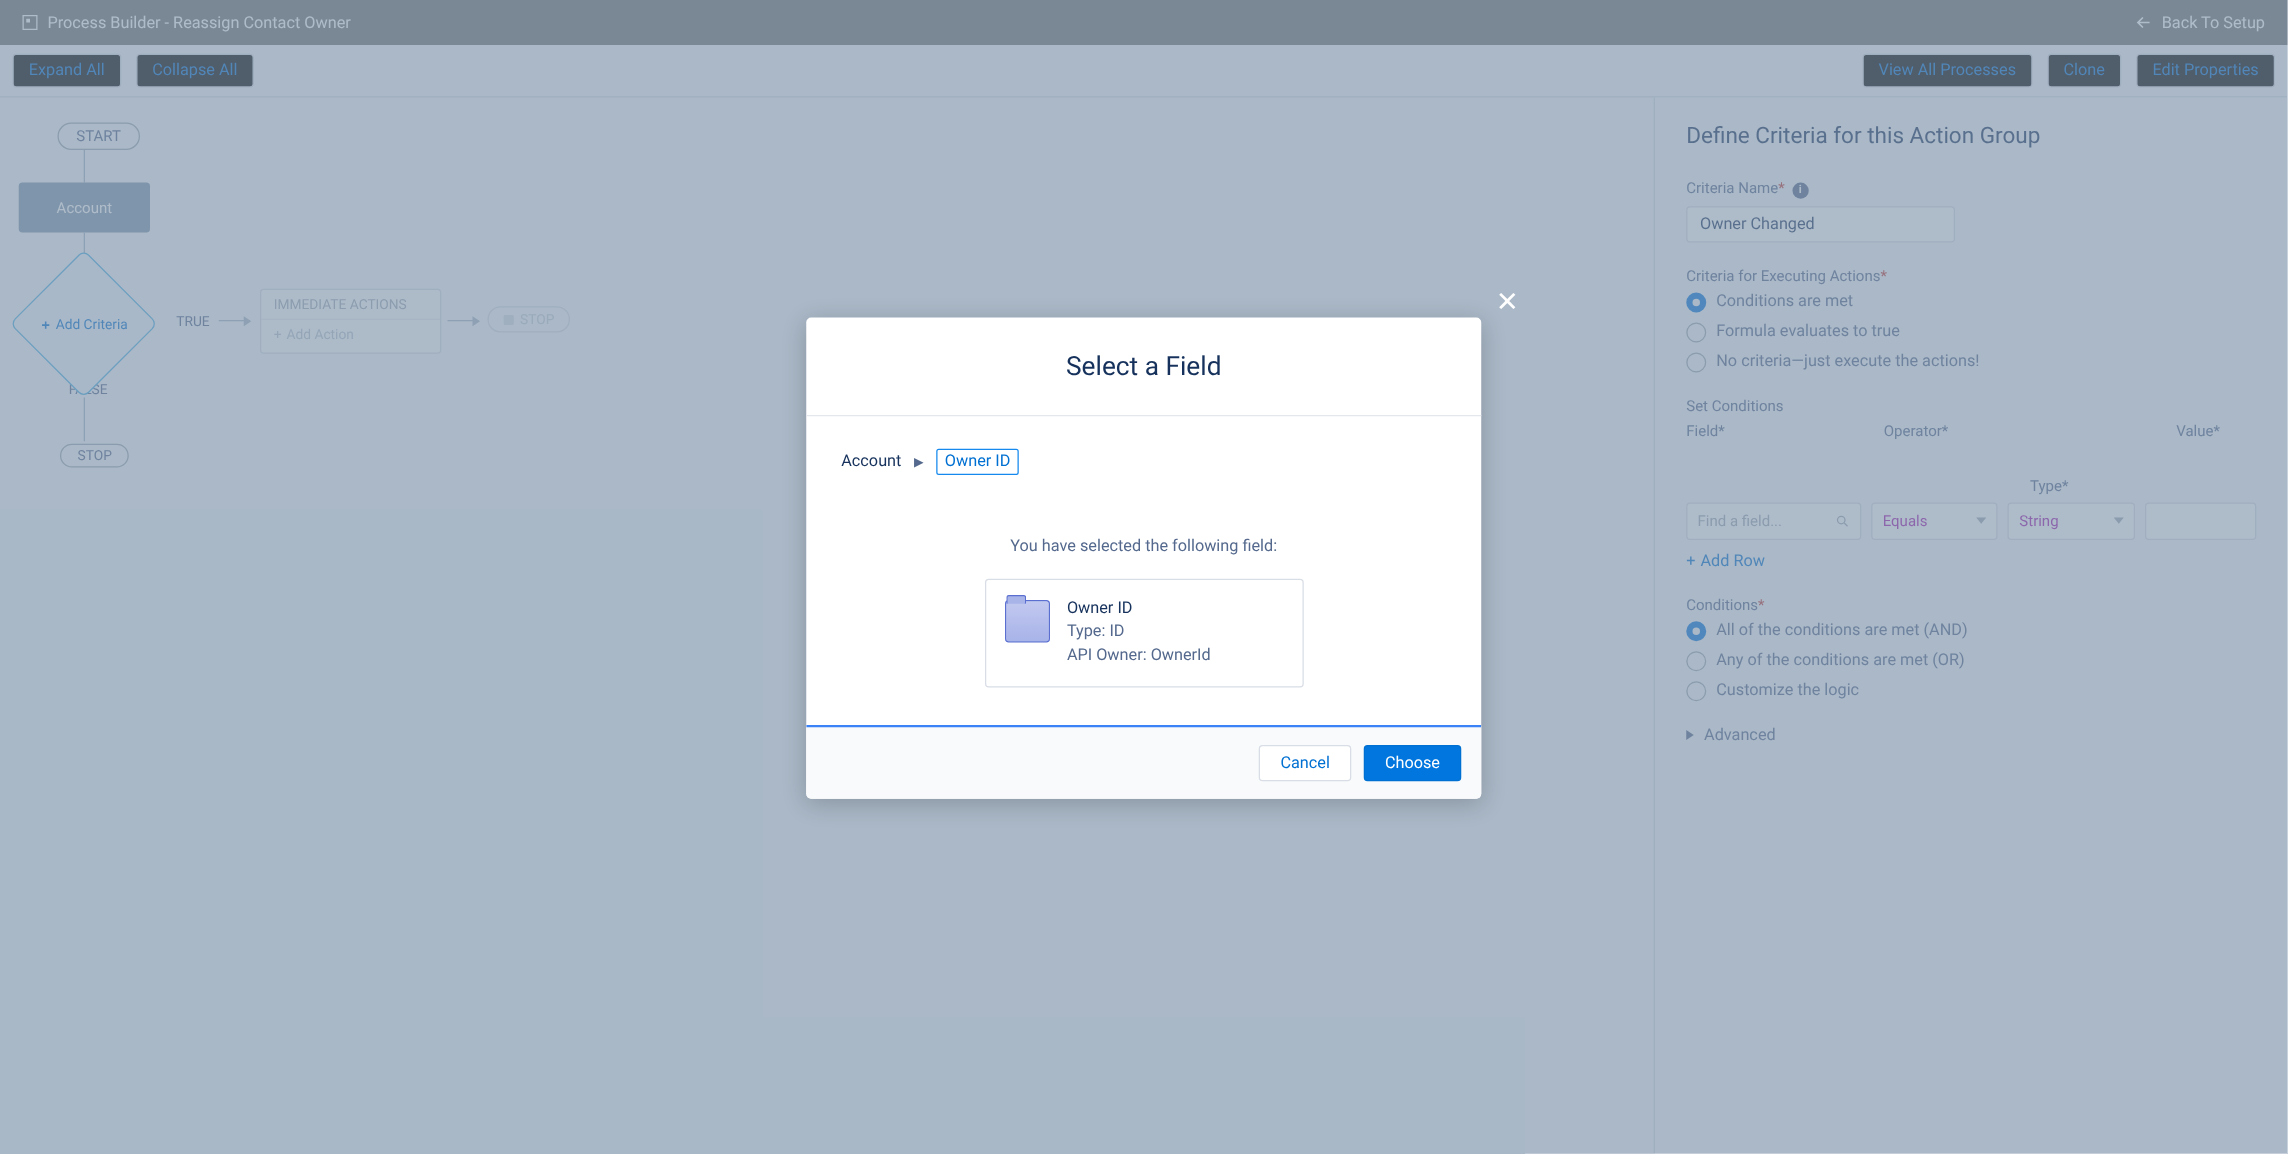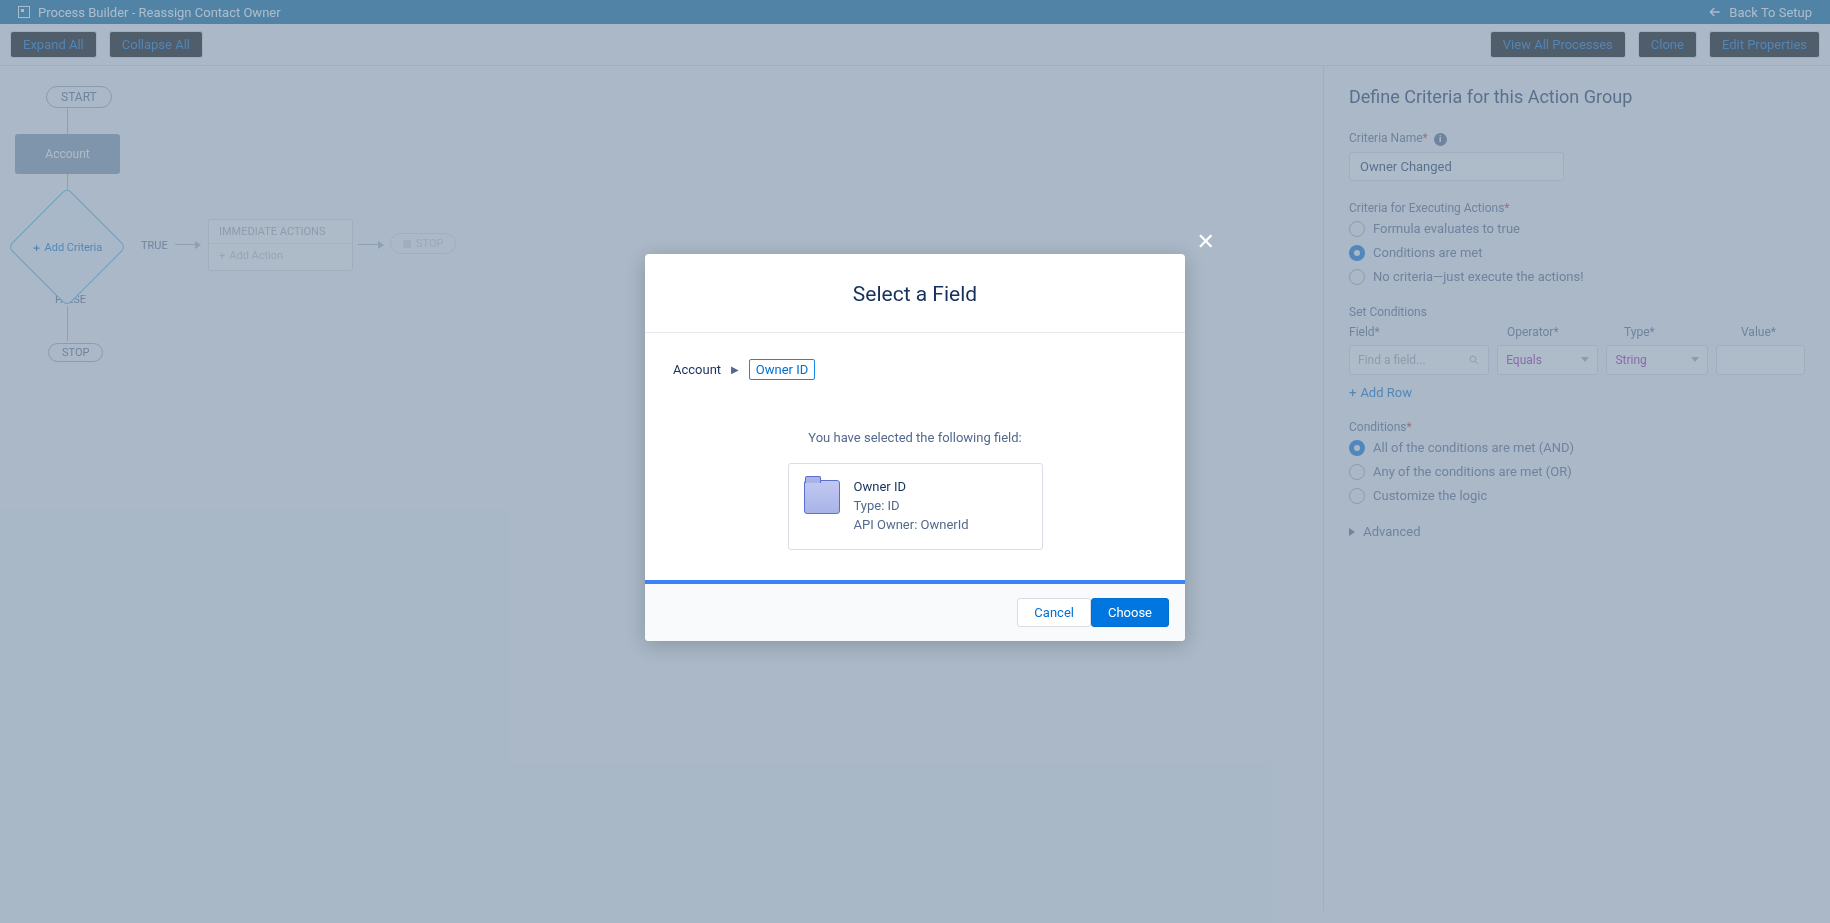--- a/index.html
+++ b/index.html
@@ -1,19 +1,19 @@
 <!DOCTYPE html>
 <html><head>
 <meta charset="utf-8">
 <style>
 * { margin: 0; padding: 0; box-sizing: border-box; font-family: -apple-system, BlinkMacSystemFont, "Segoe UI", Roboto, "Helvetica Neue", Arial, sans-serif; }
 body { width: 1830px; height: 923px; background: #f4f6f9; overflow: hidden; position: relative; }
 
 
-.topbar { height: 24px; background: #0369a1; display: flex; align-items: center; justify-content: space-between; padding: 0 18px; color: #fff; font-size: 13px; gap: 12px; }
+.topbar { height: 36px; background: #737373; display: flex; align-items: center; justify-content: space-between; padding: 0 18px; color: #fff; font-size: 13px; gap: 12px; }
 .topbar-left { display: flex; align-items: center; gap: 8px; }
 .topbar-left .sq-icon { width: 12px; height: 12px; border: 1.6px solid #fff; display:inline-block; position:relative;}
 .topbar-left .sq-icon::after{content:"";position:absolute;left:2px;top:2px;width:3px;height:3px;background:#fff;}
 .back-link { display: flex; align-items: center; gap: 6px; cursor: pointer; }
 .back-link svg { width: 16px; height: 16px; }
 
 
 .toolbar { height: 42px; border-bottom: 1px solid #d8dde6; display: flex; align-items: center; justify-content: space-between; padding: 0 10px; background:#f4f6f9;}
 .toolbar-left, .toolbar-right { display: flex; gap: 12px; }
 .tool-btn { border: 1px solid #d8dde6; background:#000000; color:#0070d2; padding: 5px 12px; border-radius:3px; font-size:13px; cursor:pointer;}
@@ -55,21 +55,21 @@
 .info-ic{display:inline-flex;width:13px;height:13px;background:#54698d;color:#fff;border-radius:50%;font-size:9px;align-items:center;justify-content:center;margin-left:3px;font-weight:bold;}
 .sp-input{width:215px;border:1px solid #d8dde6;border-radius:3px;padding:6px 10px;font-size:13px;color:#16325c;background:#fff;}
 .sp-section{margin-bottom:20px;}
 .radio-row{display:flex;align-items:center;gap:8px;font-size:13px;color:#54698d;margin-bottom:8px;}
 .radio{width:16px;height:16px;border:1px solid #9faab5;border-radius:50%;display:flex;align-items:center;justify-content:center;flex-shrink:0;}
 .radio.sel{border:5px solid #0076de;width:16px;height:16px;}
 .cond-head{display:flex;gap:0;font-size:12px;color:#54698d;margin-bottom:6px;}
 .cond-head>div{padding-right:12px;}
 .ch-f{width:158px;}
 .ch-o{width:117px;}
-.ch-t{width:117px;}
+.ch-t{width:117px;margin-top:44px;}
 .cond-row{display:flex;gap:8px;align-items:center;}
 .sel-box{border:1px solid #d8dde6;border-radius:3px;background:#fff;padding:5px 8px;font-size:12px;color:#a21caf;display:flex;align-items:center;justify-content:space-between;height:30px;}
 .sb-f{width:150px;color:#9faab5;}
 .sb-f svg{width:12px;height:12px;}
 .sb-o{width:108px;}
 .sb-t{width:108px;}
 .sb-v{width:95px;}
 .caret{border-left:4px solid transparent;border-right:4px solid transparent;border-top:5px solid #9faab5;}
 .addrow{color:#0070d2;font-size:13px;margin-top:10px;display:flex;align-items:center;gap:4px;}
 .adv-arrow{border-top:4px solid transparent;border-bottom:4px solid transparent;border-left:6px solid #54698d;display:inline-block;margin-right:5px;}
@@ -84,21 +84,21 @@
 .bc{display:flex;align-items:center;gap:10px;font-size:13px;}
 .bc-root{color:#16325c;}
 .bc-sep{color:#54698d;font-size:10px;}
 .bc-sel{color:#0070d2;border:1px solid #1589ee;padding:2px 6px;border-radius:2px;}
 .sel-msg{text-align:center;font-size:13px;color:#54698d;margin-top:50px;margin-bottom:18px;}
 .field-card{width:255px;margin:0 auto;border:1px solid #d8dde6;border-radius:3px;padding:14px 15px;display:flex;gap:14px;align-items:flex-start;}
 .folder-ic{width:36px;height:34px;background:linear-gradient(#c2c9f0,#a8b3e8);border:1.5px solid #5a6fd0;border-radius:3px;position:relative;flex-shrink:0;margin-top:2px;}
 .folder-ic::before{content:"";position:absolute;top:-5px;left:0;width:14px;height:6px;background:#a8b3e8;border:1.5px solid #5a6fd0;border-bottom:none;border-radius:2px 2px 0 0;}
 .field-info{font-size:13px;color:#54698d;line-height:1.45;}
 .field-info .fn{color:#16325c;}
-.modal-foot{border-top:4px solid #3b82f6;padding:14px 16px;display:flex;justify-content:flex-end;background:#f9fafb;border-radius:0 0 4px 4px;}
+.modal-foot{border-top:2px solid #3b82f6;padding:14px 16px;display:flex;justify-content:flex-end;gap:10px;background:#f9fafb;border-radius:0 0 4px 4px;}
 .m-btn{padding:6px 16px;border-radius:3px;font-size:13px;cursor:pointer;}
 .m-cancel{border:1px solid #d8dde6;background:#fff;color:#0070d2;}
 .m-choose{border:1px solid #0070d2;background:#0076de;color:#fff;}
 </style>
 </head>
 <body>
 
 <div class="topbar">
   <div class="topbar-left">
     <span class="sq-icon"></span>
@@ -169,26 +169,26 @@
         <span class="info-ic">i</span>
       </div>
       <input class="sp-input" value="Owner Changed" style="">
     </div>
 
     <div class="sp-section">
       <div class="sp-label">
         <span>Criteria for Executing Actions</span><span class="req">*</span>
       </div>
       <div class="radio-row">
-        <span class="radio"></span>
-        <span>Formula evaluates to true</span>
-      </div>
-      <div class="radio-row">
         <span class="radio sel"></span>
         <span>Conditions are met</span>
+      </div>
+      <div class="radio-row">
+        <span class="radio"></span>
+        <span>Formula evaluates to true</span>
       </div>
       <div class="radio-row">
         <span class="radio"></span>
         <span>No criteria—just execute the actions!</span>
       </div>
     </div>
 
     <div class="sp-section">
       <div class="sp-label">Set Conditions</div>
       <div class="cond-head">

